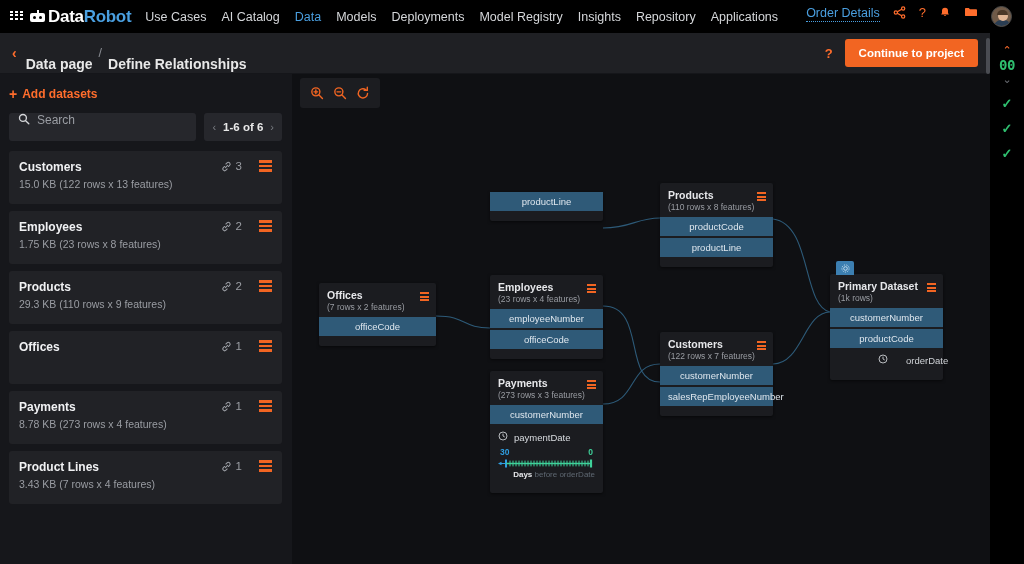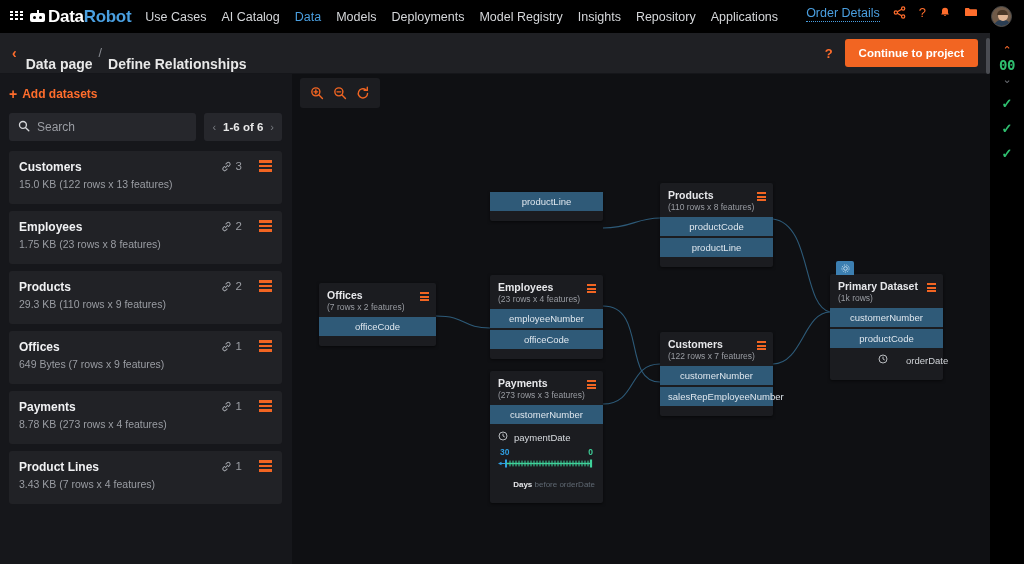--- a/index.html
+++ b/index.html
@@ -66,21 +66,21 @@
   
   .leftpanel {
     position:absolute; top:74px; left:0; width:292px; height:490px;
     background:#16171b; z-index:20; padding:0;
   }
   .add-datasets { color:#ff6d2c; font-size:12px; font-weight:bold;
     padding:13px 10px 12px 9px; cursor:pointer; display:flex; align-items:center; gap:5px; }
   .add-datasets .plus { font-size:14px; line-height:1; }
   .searchrow { display:flex; gap:8px; padding:0 10px 10px 9px; }
   .searchbox { flex:1; background:#26272c; border-radius:3px; height:28px;
-    display:flex; align-items:center; padding:0 9px; gap:7px; }
+    display:flex; align-items:flex-start; padding:0 9px; gap:7px; }
   .searchbox svg { flex:none; }
   .searchbox input { background:transparent; border:none; outline:none; color:#cfd2d6;
     font-size:12px; width:100%; font-family:"Liberation Sans", sans-serif; }
   .searchbox input::placeholder { color:#9a9da3; }
   .pager { background:#26272c; border-radius:3px; height:28px; display:flex;
     align-items:center; gap:7px; padding:0 8px; }
   .pager .arrow { color:#7a7d83; font-size:11px; cursor:pointer; }
   .pager .txt { font-size:11.5px; font-weight:bold; color:#e8e8e8; white-space:nowrap; }
   .ds-list { padding:0 10px 0 9px; display:flex; flex-direction:column; gap:7px; }
   .ds-card { background:#212226; border-radius:3px; padding:9px 10px 10px 10px;
@@ -308,21 +308,20 @@
           <span class="hamburger">
               <i></i>
               <i></i>
               <i></i>
             </span>
         </div>
       </div>
 
       <div class="ds-card">
         <div class="ds-name">Offices</div>
-        <div class="ds-meta">649 Bytes (7 rows x 9 features)</div>
         <div class="ds-right">
           <span class="ds-links">
             <svg width="11" height="11" viewBox="0 0 16 16">
                 <g fill="none" stroke="#9a9da3" stroke-width="1.5" stroke-linecap="round">
               <path d="M6.4 9.6 9.6 6.4"></path>
                   <path d="M7 4.4 8.8 2.6a2.6 2.6 0 0 1 3.7 3.7L10.7 8.1"></path>
                   <path d="M9 11.6 7.2 13.4a2.6 2.6 0 0 1-3.7-3.7L5.3 7.9"></path>
                 </g>
               </svg>
             <span>1</span>
@@ -546,21 +545,21 @@
                 <line x1="75" y1="2.6" x2="75" y2="8.4"></line>
               <line x1="78" y1="2.6" x2="78" y2="8.4"></line>
                 <line x1="81" y1="2.6" x2="81" y2="8.4"></line>
               <line x1="84" y1="2.6" x2="84" y2="8.4"></line>
                 <line x1="87" y1="2.6" x2="87" y2="8.4"></line>
               <line x1="90" y1="2.6" x2="90" y2="8.4"></line>
             </g>
             <line x1="93" y1="1.5" x2="93" y2="9.5" stroke="#3fd19a" stroke-width="2.2"></line>
           </svg>
         </div>
-        <div style="text-align:right; font-size:8px; margin-top:11px;">
+        <div style="text-align:right; font-size:8px; margin-top:1px;">
           <span style="color:#e6e7ea; font-weight:bold;">Days</span>
           <span style="color:#5f6872;">before orderDate</span>
         </div>
       </div>
       <div class="node-foot"></div>
     </div>
 
     <div class="node" style="left:538px; top:200px; width:113px;">
       <span class="primary-badge">
         <svg width="9" height="9" viewBox="0 0 16 16">

